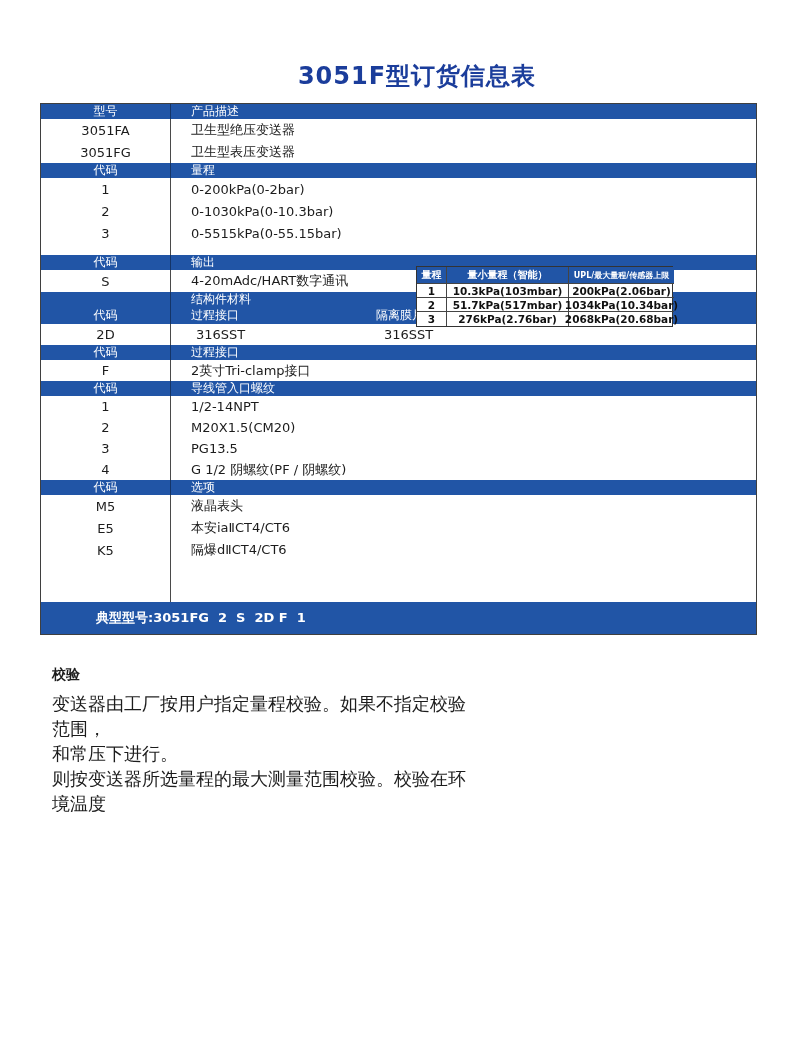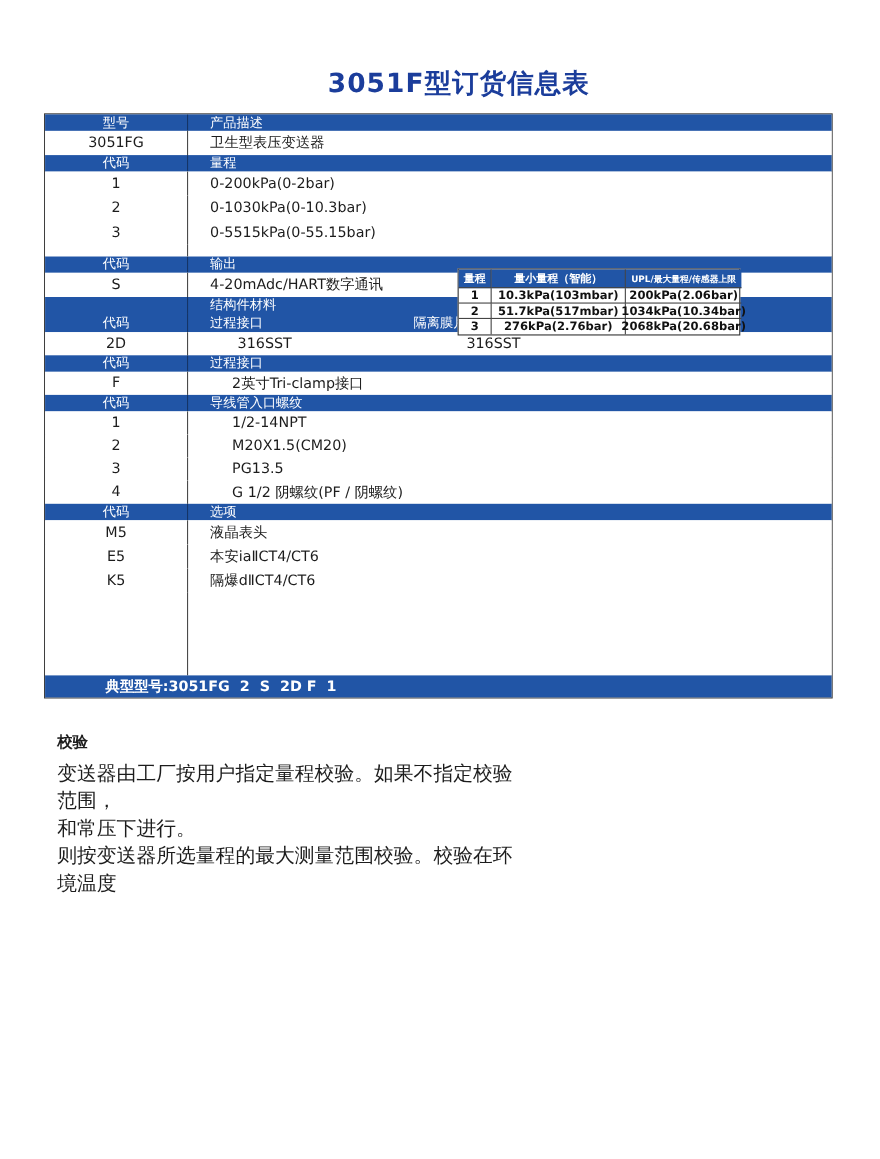--- a/index.html
+++ b/index.html
@@ -28,21 +28,21 @@
   .band .c1 { border-right:1px solid rgba(0,0,0,0.38); }
   .r-head { height:15px; }
   .c1 {
     width:130px; flex:0 0 130px; text-align:center;
     border-right:1px solid #4a4a4a; height:100%;
     display:flex; align-items:center; justify-content:center;
   }
   .c2 { padding-left:20px; flex:1; display:flex; align-items:center; height:100%; }
   .wrow { display:flex; background:#ffffff; flex:0 0 auto; }
   .row22 { height:22px; }
-  .row21 { height:21px;gap:20px; }
+  .row21 { height:21px; }
   .fillrow { flex:1 1 auto; }
   .range-area { position:relative; height:77px; flex:0 0 auto; display:flex; flex-direction:column; }
   
   .struct-band { height:32px; flex-direction:column; align-items:stretch; justify-content:center; }
   .struct-line1 { height:15px; display:flex; align-items:center; }
   .struct-line1 .sc1 { width:130px; flex:0 0 130px; height:100%; border-right:1px solid rgba(0,0,0,0.38); }
   .struct-line1 .sc2 { padding-left:20px; }
   .struct-line2 { height:17px; display:flex; align-items:center; }
   .struct-line2 .sc1 { width:130px; flex:0 0 130px; text-align:center; height:100%;
     display:flex; align-items:center; justify-content:center; border-right:1px solid rgba(0,0,0,0.38); }
@@ -61,41 +61,45 @@
     border-right:1px solid #444444; border-bottom:1px solid #444444;
     display:flex; align-items:center; justify-content:center; text-align:center;
   }
   .mini > div:nth-child(3n) { border-right:none; }
   .mini > div.lastrow { border-bottom:none; }
   .mh { background:#2155a6; color:#ffffff; height:17px; font-weight:bold; font-size:10px; }
   .mh-small { font-size:8px; }
   .mb { height:14px; font-weight:bold; color:#111111; }
   
   .typical {
-    height:20px; background:#2155a6; color:#ffffff; font-weight:bold;
+    height:32px; background:#2155a6; color:#ffffff; font-weight:bold;
     font-size:13px; display:flex; align-items:center; padding-left:55px;
     white-space:pre; flex:0 0 auto;
   }
   
   .calib { position:absolute; left:52px; top:666px; width:420px; }
   .calib-h { font-weight:bold; font-size:14px; margin-bottom:7px; }
   .calib-line { font-size:18px; line-height:25px; }
 </style>
 </head>
 <body>
 
 <div class="page-title">3051F型订货信息表</div>
 
 <div class="otable">
 
   <div class="band r-head">
     <div class="c1">型号</div>
     <div class="c2">产品描述</div>
   </div>
   <div class="wrow row22">
+    <div class="c1">3051FA</div>
+    <div class="c2">卫生型绝压变送器</div>
+  </div>
+  <div class="wrow row22">
     <div class="c1">3051FG</div>
     <div class="c2">卫生型表压变送器</div>
   </div>
 
   <div class="band r-head">
     <div class="c1">代码</div>
     <div class="c2">量程</div>
   </div>
   <div class="range-area">
     <div class="wrow row22">

